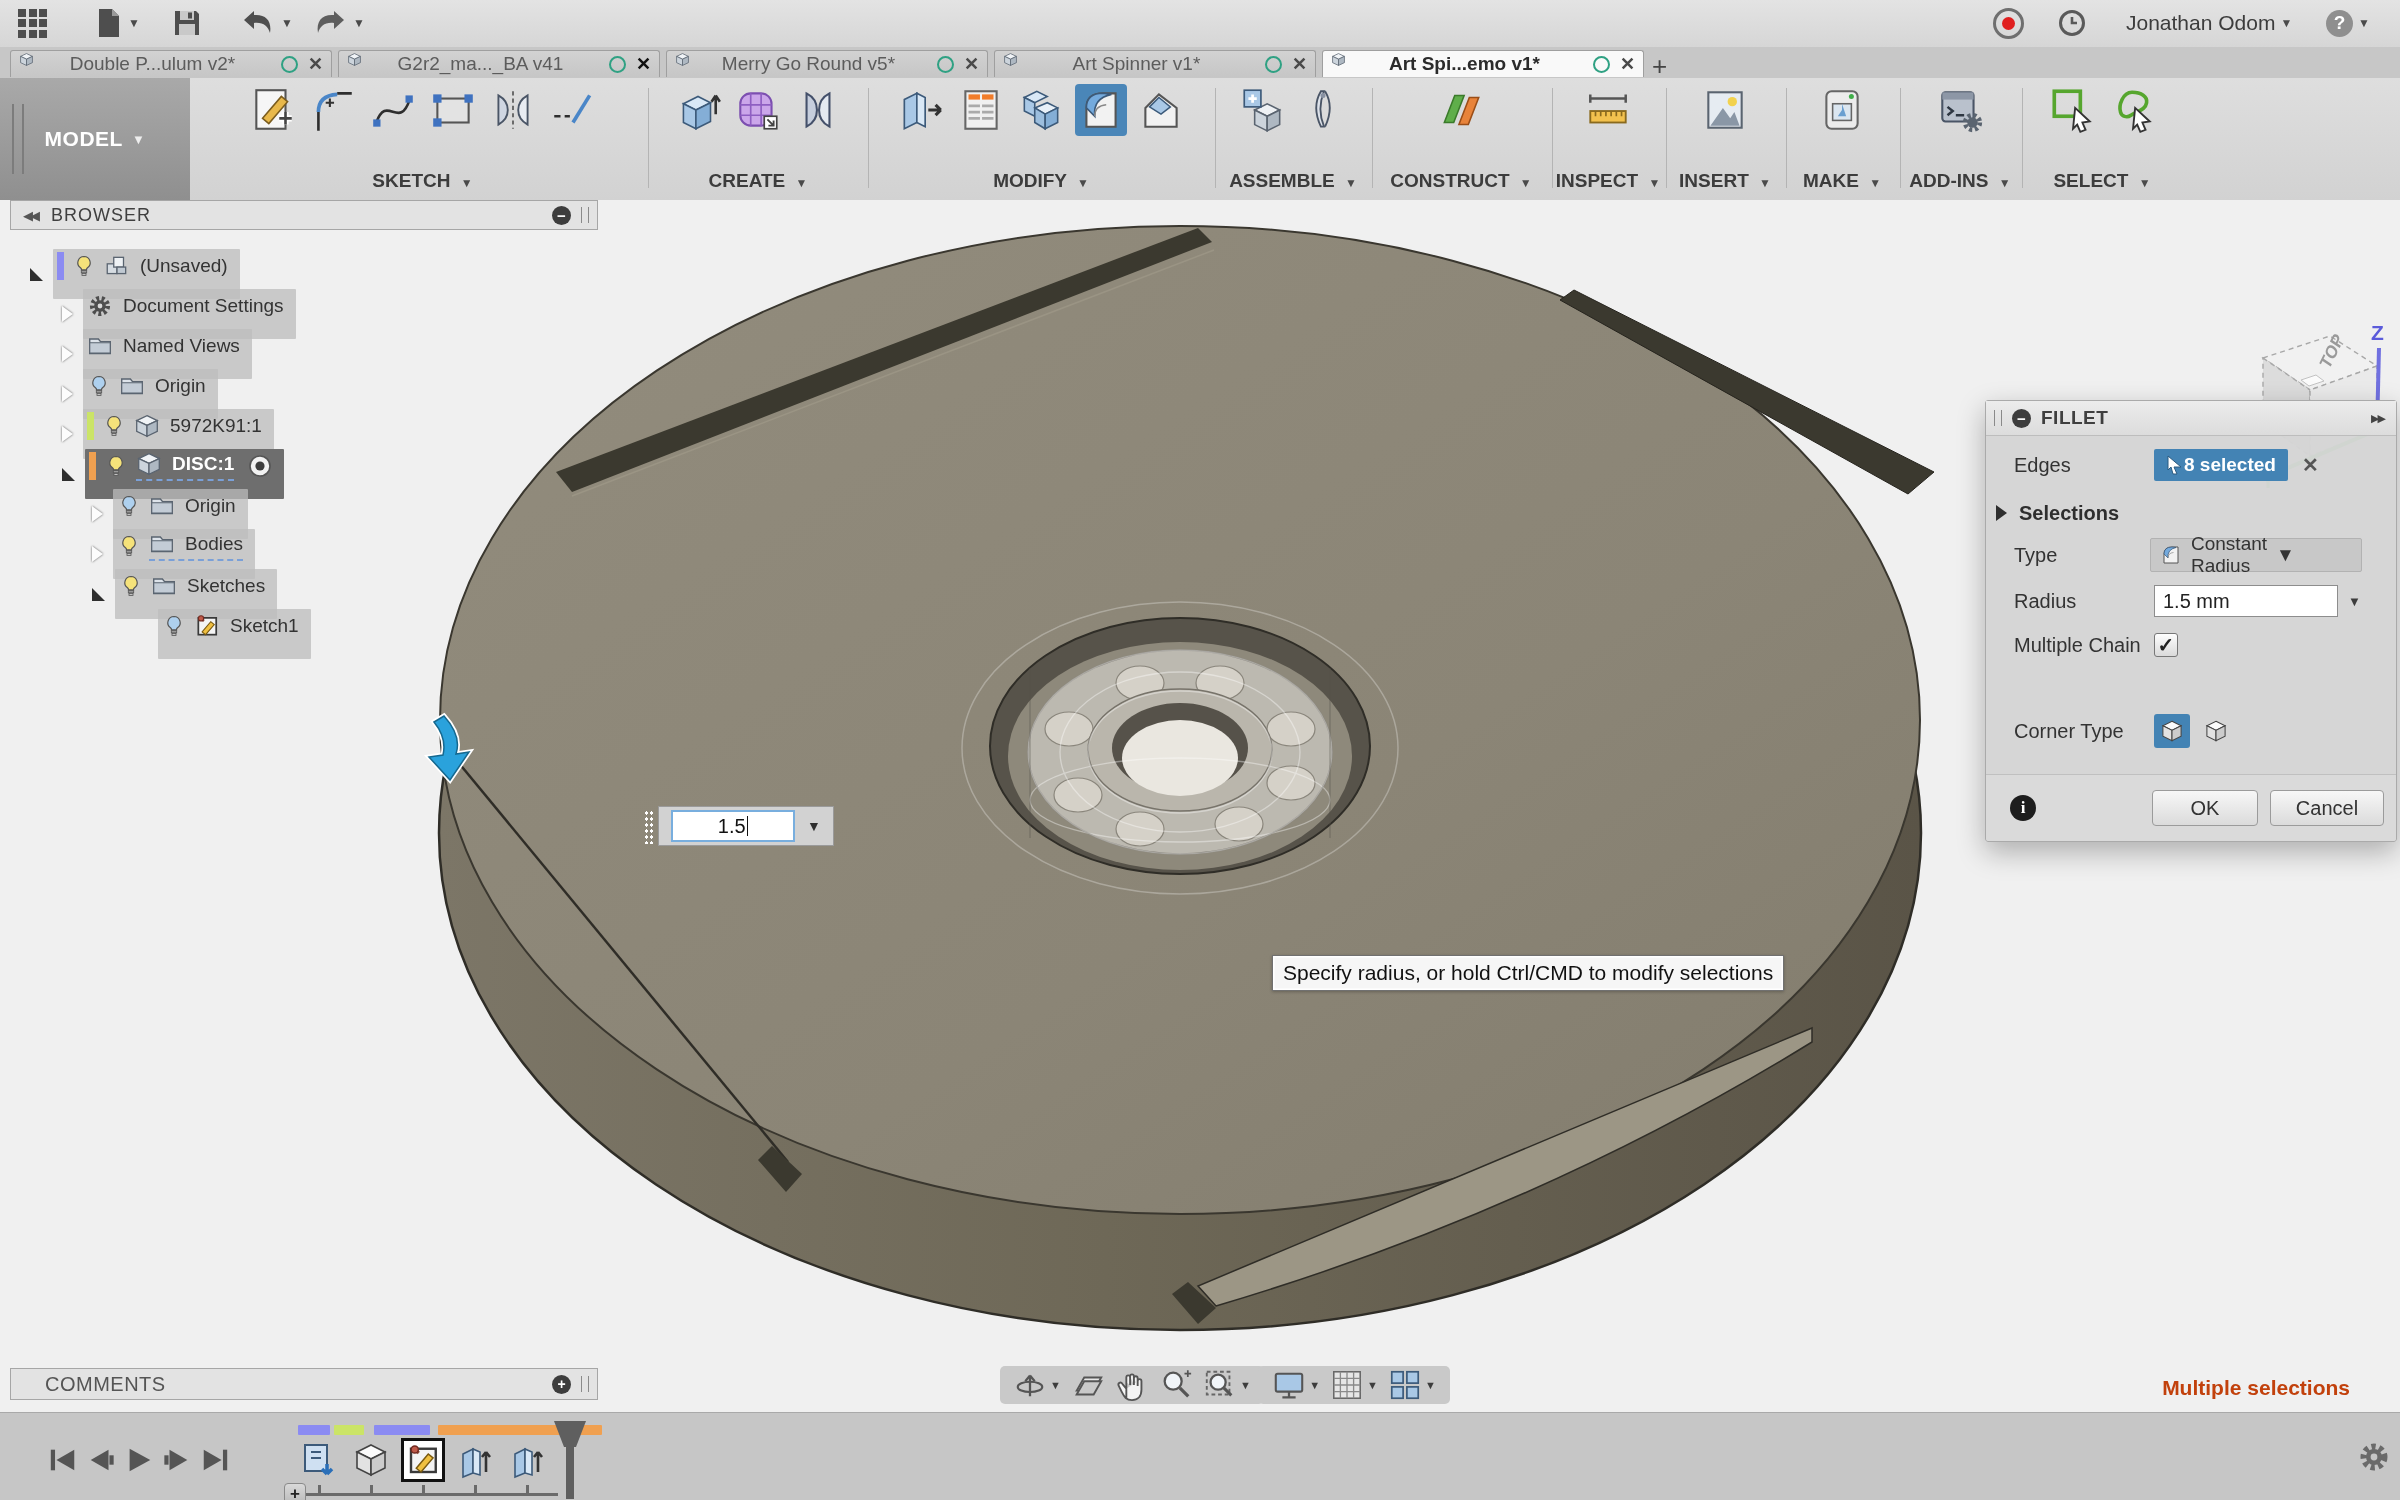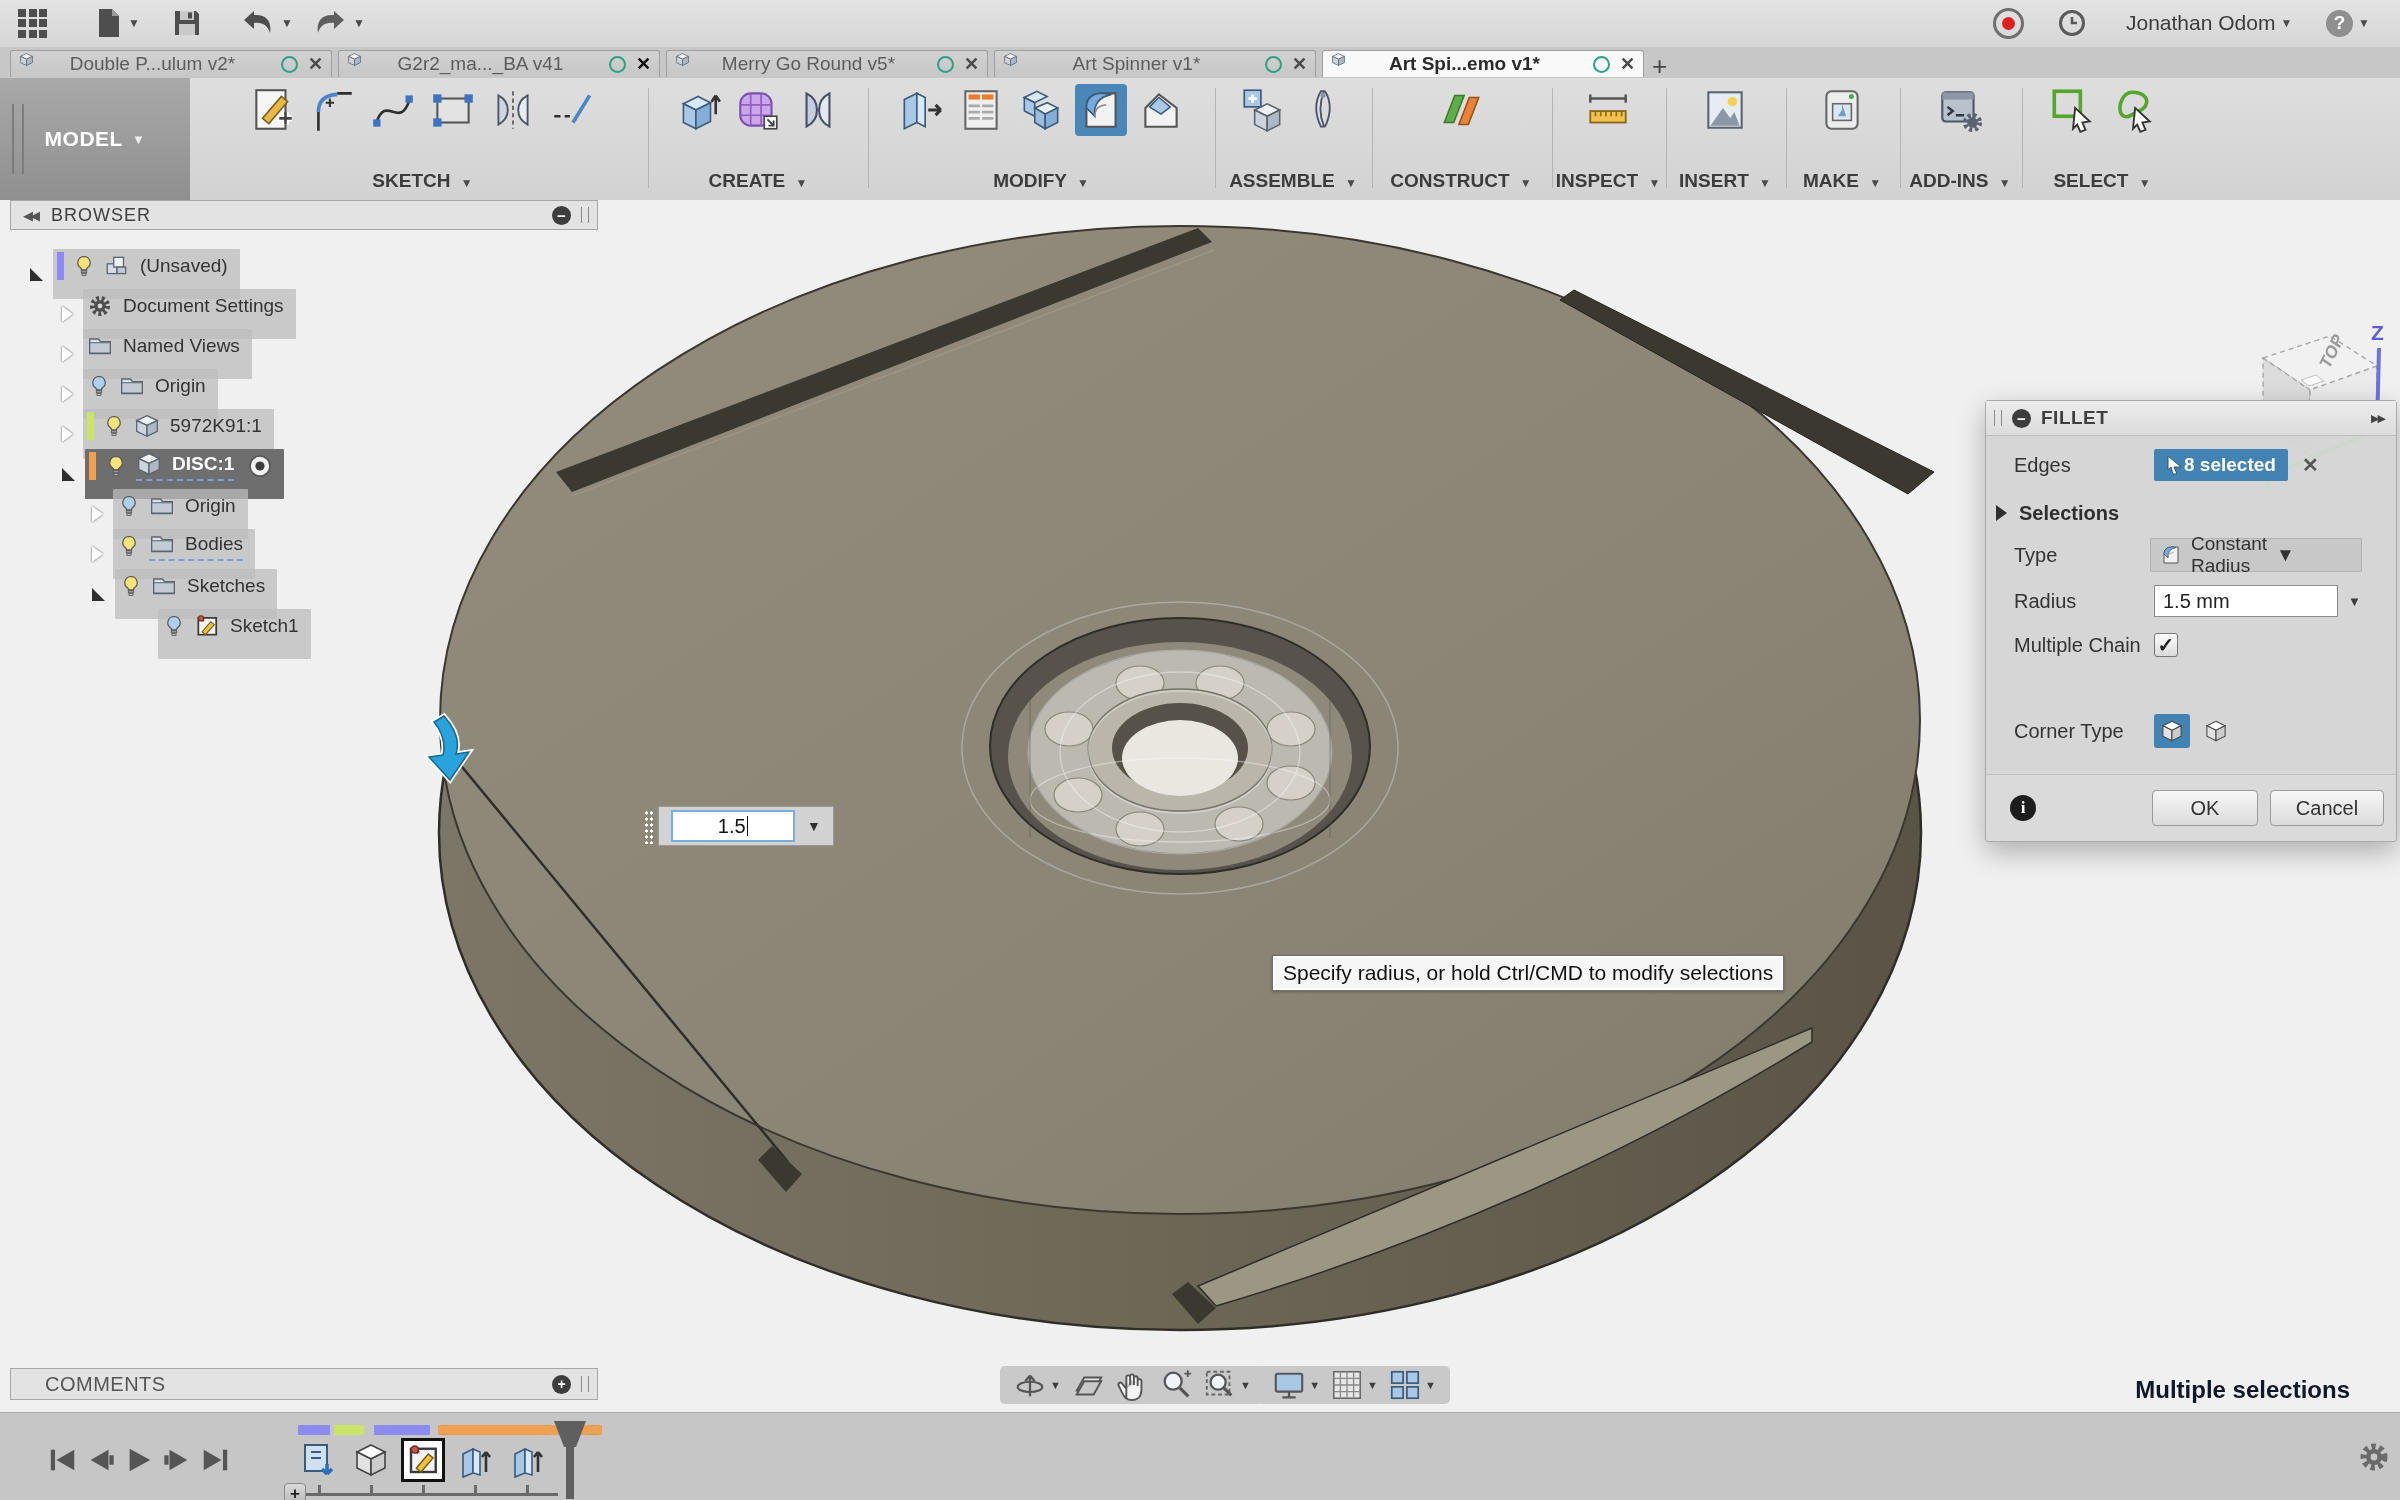--- a/index.html
+++ b/index.html
@@ -121,21 +121,21 @@
   
   #comments{position:absolute;left:10px;top:1168px;width:588px;height:32px;background:#e3e3e3;
             border:1px solid #a6a6a6;box-sizing:border-box;display:flex;align-items:center;}
   #comments .ctitle{font-size:20px;color:#555;letter-spacing:.5px;margin-left:34px;flex:1;}
   .pluscirc{width:19px;height:19px;border-radius:50%;background:#3d3d3d;color:#fff;display:flex;
             align-items:center;justify-content:center;font-size:14px;font-weight:bold;}
   .navgroup{position:absolute;top:1166px;height:38px;background:#c9c9c9;border-radius:5px;
             display:flex;align-items:center;justify-content:center;gap:10px;padding:0 10px;}
   .navic{display:flex;align-items:center;gap:3px;}
   #status{position:absolute;left:1990px;top:1176px;width:360px;text-align:right;
-          font-size:24px;font-weight:bold;color:#0f172a;}
+          font-size:21px;font-weight:bold;color:#c2410c;}
   
   #timeline{position:absolute;left:0;top:1412px;width:2400px;height:88px;background:#c6c6c6;border-top:1px solid #a9a9a9;}
   .pbtn{position:absolute;top:32px;width:30px;height:30px;}
   .fbar{position:absolute;top:12px;height:10px;border-radius:1px;}
   .hatch{background-image:repeating-linear-gradient(115deg,transparent 0 7px,rgba(40,40,40,.65) 7px 10px);}
   .ficon{position:absolute;top:26px;width:42px;height:42px;display:flex;align-items:center;justify-content:center;}
   .ficon.selected{outline:3px solid #111;outline-offset:-2px;}
   #ttrack{position:absolute;left:298px;top:80px;width:260px;height:3px;background:#6a6a6a;}
   .ttick{position:absolute;top:72px;width:3px;height:9px;background:#6a6a6a;}
   #tplus{position:absolute;left:284px;top:70px;width:22px;height:22px;background:linear-gradient(#d9d9d9,#b9b9b9);

